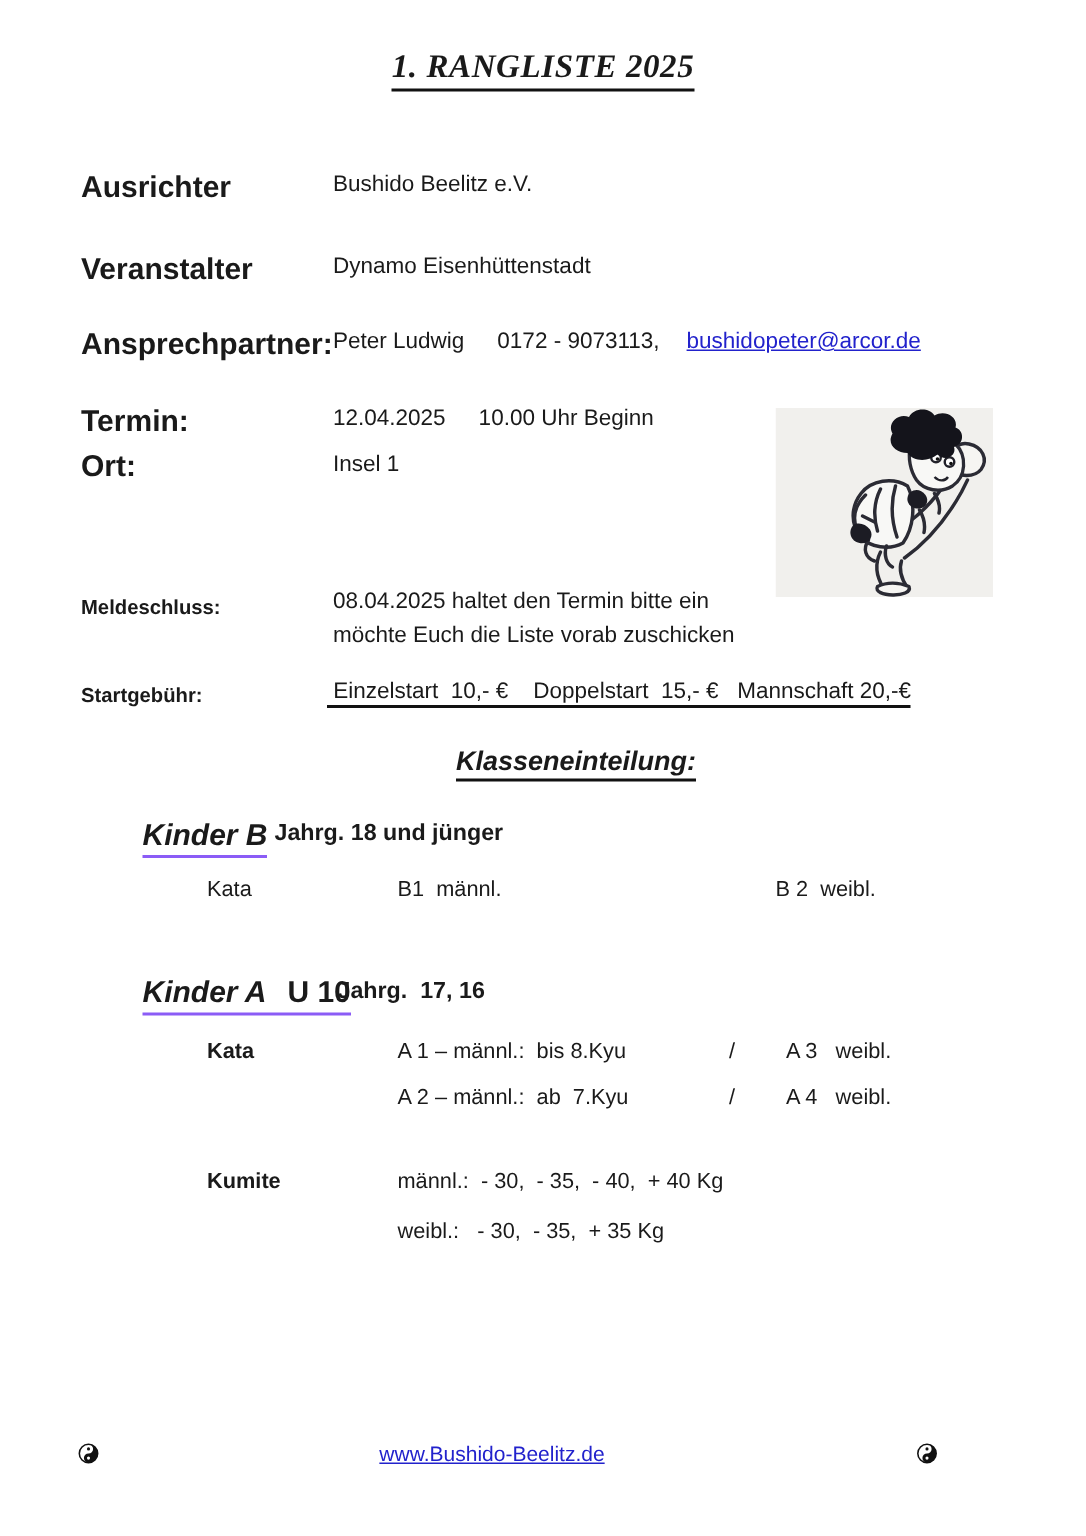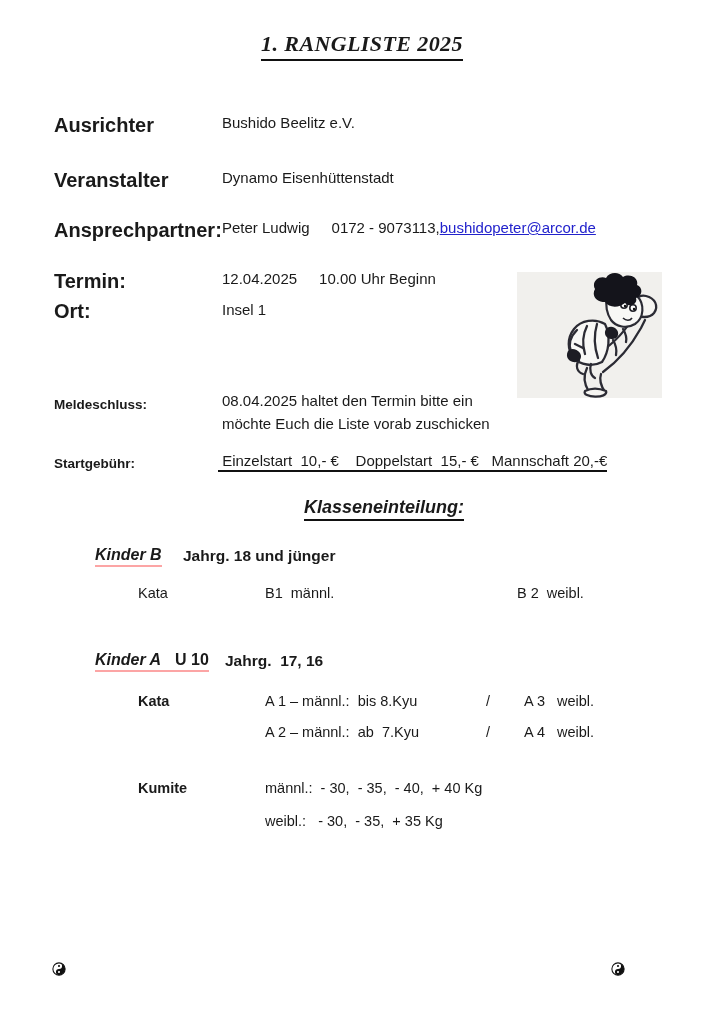--- a/index.html
+++ b/index.html
@@ -18,39 +18,39 @@
     font-style:italic; font-weight:bold; font-size:22px; letter-spacing:0.4px;
     border-bottom:2.5px solid #111; padding-bottom:2px;
   }
 
   
   .lbl   { left:54px; font-size:20px; font-weight:bold; }
   .lbl-sm{ left:54px; font-size:13.5px; font-weight:bold; }
   .val   { left:222px; font-size:15px; font-weight:normal; }
   a.link { color:#2222cc; text-decoration:underline; cursor:pointer; }
   .gap-md { margin-left:22px; }
-  .gap-sm { margin-left:0; }
+  .gap-sm { margin-left:18px; }
   .multiline { line-height:19.5px; }
   .melde-val { line-height:23px; }
   .fee-val {
     display:inline-block; border-bottom:2px solid #111; padding-bottom:1px;
   }
 
   
   .karate-box { left:517px; top:272px; width:145px; height:126px; }
 
   
   .klassen-wrap { left:0; right:0; top:497px; text-align:center;margin-left:44px; }
   .klassen-heading {
     display:inline-block; font-size:18px; font-weight:bold; font-style:italic;
     border-bottom:2px solid #111; padding-bottom:1px;
   }
   .grp-name {
-    display:inline-block; font-size:16px; font-weight:bold; font-style:italic;
-    border-bottom:2px solid #fca5a5; padding-bottom:1px;
+    display:inline-block; font-size:20px; font-weight:bold; font-style:italic;
+    border-bottom:2px solid #8b5cf6; padding-bottom:1px;
   }
   .grp-name .upright { font-style:normal; padding-left:14px; }
   .grp-age { font-size:15.5px; font-weight:bold; }
   .row-reg { font-size:14.5px; font-weight:normal; }
   .row-bold { font-size:14.5px; font-weight:bold; }
 
   
   .footer-url-wrap { left:0; width:656px; top:961px; text-align:center; }
   .footer-url { font-size:14px; }
   .yy { width:14px; height:14px; display:block; }
@@ -168,20 +168,23 @@
   <div class="abs row-reg pre" style="left:265px; top:813px">weibl.:   - 30,  - 35,  + 35 Kg</div>
 
   <div class="abs" style="left:52px; top:962px">
     <svg class="yy" viewBox="0 0 16 16">
       <circle cx="8" cy="8" r="7" fill="#fff" stroke="#111" stroke-width="1.2"></circle>
       <path d="M8,1 A7,7 0 0 1 8,15 A3.5,3.5 0 0 1 8,8 A3.5,3.5 0 0 0 8,1 Z" fill="#111"></path>
       <circle cx="8" cy="4.5" r="1.2" fill="#111"></circle>
       <circle cx="8" cy="11.5" r="1.2" fill="#fff"></circle>
     </svg>
   </div>
+  <div class="abs footer-url-wrap">
+    <a class="link footer-url">www.Bushido-Beelitz.de</a>
+  </div>
   <div class="abs" style="left:611px; top:962px">
     <svg class="yy" viewBox="0 0 16 16">
       <circle cx="8" cy="8" r="7" fill="#fff" stroke="#111" stroke-width="1.2"></circle>
       <path d="M8,1 A7,7 0 0 1 8,15 A3.5,3.5 0 0 1 8,8 A3.5,3.5 0 0 0 8,1 Z" fill="#111"></path>
       <circle cx="8" cy="4.5" r="1.2" fill="#111"></circle>
       <circle cx="8" cy="11.5" r="1.2" fill="#fff"></circle>
     </svg>
   </div>
 
 </div>

